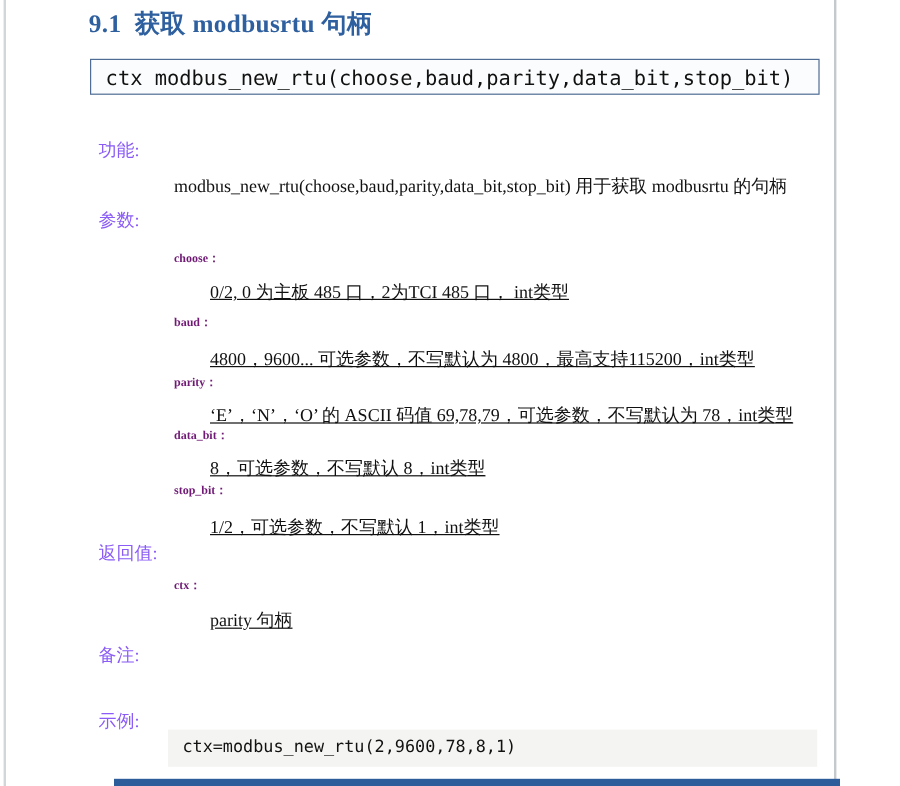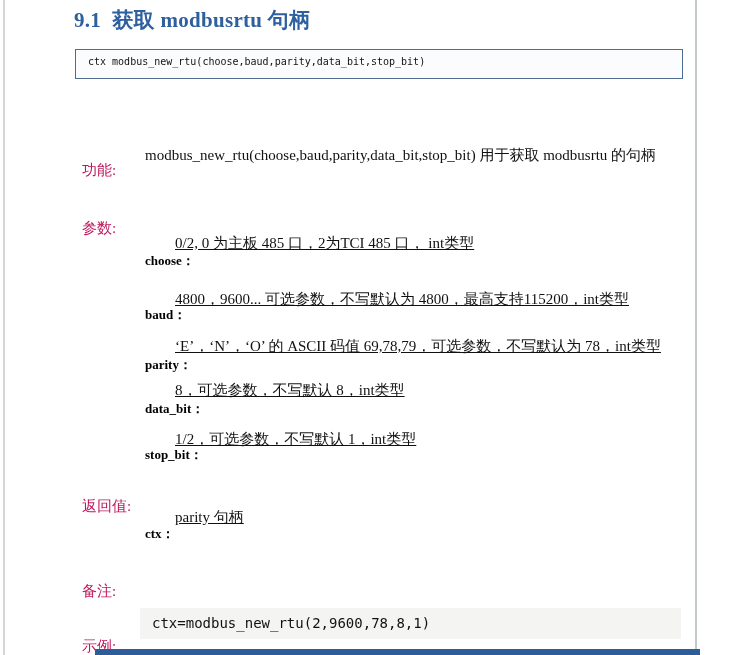--- a/index.html
+++ b/index.html
@@ -31,36 +31,34 @@
     color: #2e5f9e;
     letter-spacing: 0.3px;
   }
   .codebox-signature {
     left: 75px; top: 49px;
     width: 582px; height: 16px;
     background: #fbfcfd;
     border: 1px solid #4f6d94;
     padding: 6px 12px;
     font-family: "DejaVu Sans Mono", "Liberation Mono", monospace;
-    font-size: 10px;
+    font-size: 17px;
     color: #111;
     white-space: pre;
   }
   .label {
     font-size: 15px;
-    color: #be185d;
-    margin-top: 45px;
+    color: #8b5cf6;
   }
   .label-col { left: 82px; }
   .name {
     left: 145px;
-    font-size: 13px;
+    font-size: 10px;
     font-weight: bold;
-    color: #000000;
-    margin-top: 44px;
+    color: #701a75;
   }
   .desc {
     left: 175px;
     font-size: 15px;
     color: #111;
     text-decoration: underline;
   }
   .desc-wide { left: 145px; font-size: 15px; color: #111; }
   .codebox-example {
     left: 140px; top: 608px;

